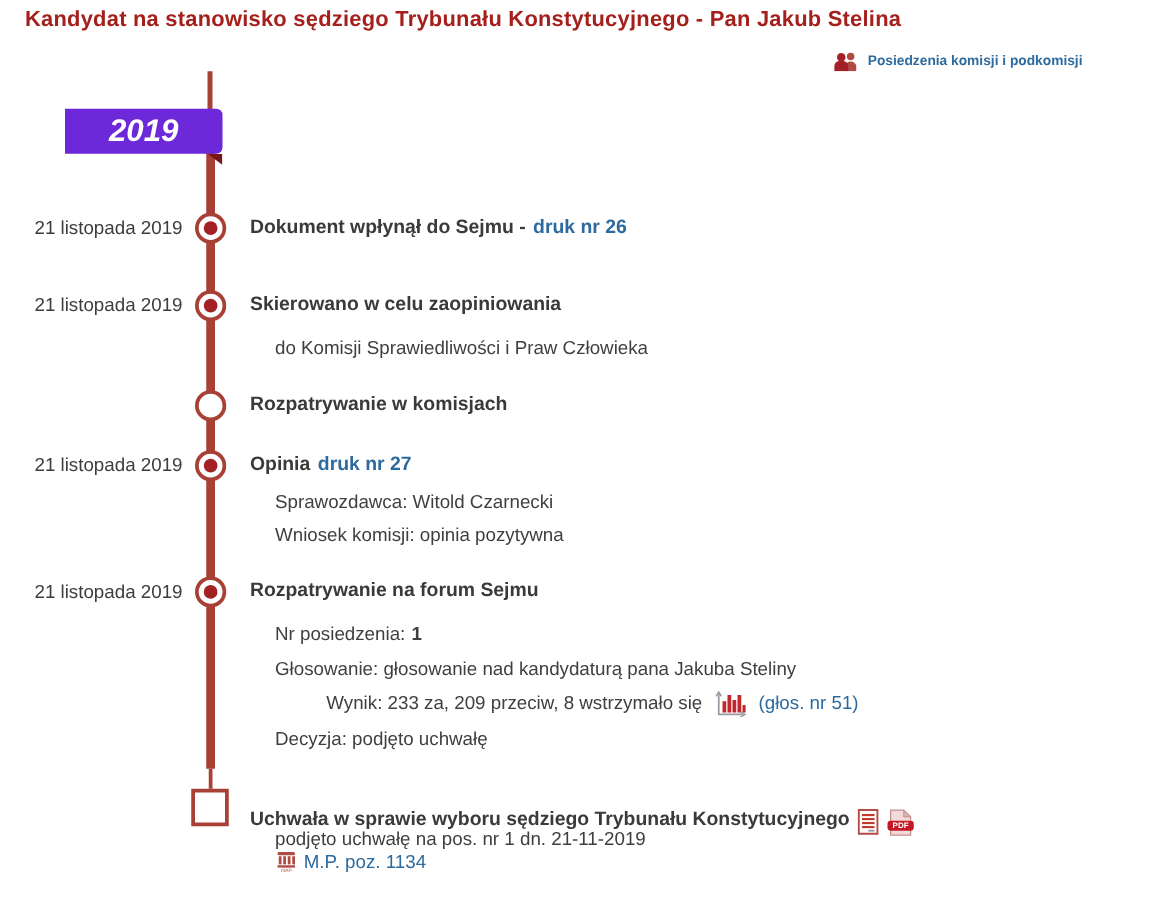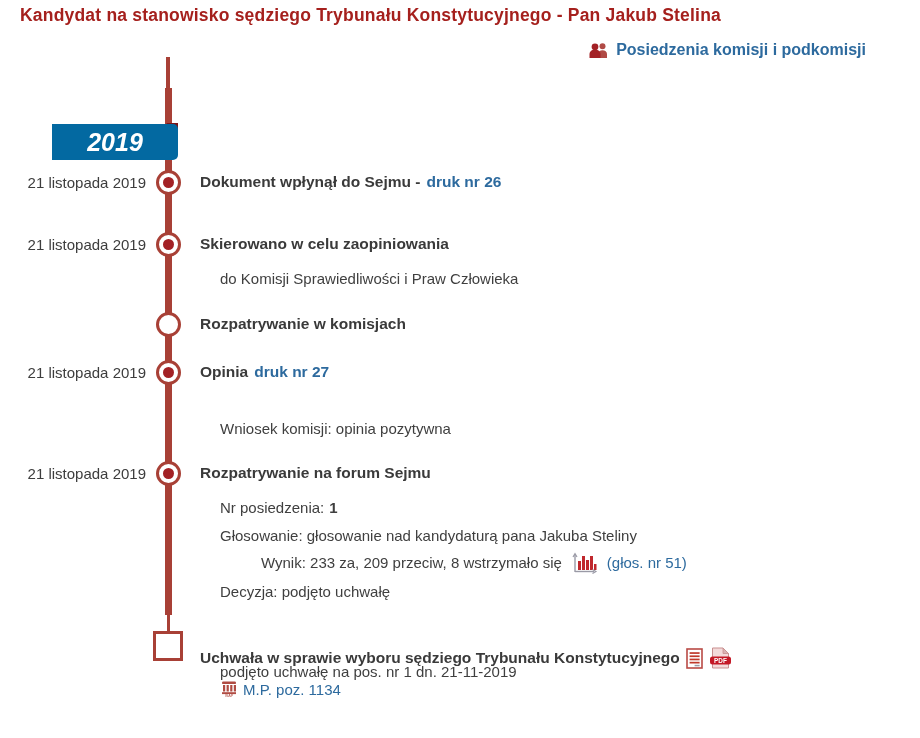--- a/index.html
+++ b/index.html
@@ -7,52 +7,52 @@
     position:relative;width:920px;height:721px;background:#ffffff;overflow:hidden;
     font-family:"Liberation Sans", sans-serif;
   }
   .page-title{
     position:absolute;left:20px;top:5px;
     font-size:17.5px;font-weight:bold;color:#a5201d;letter-spacing:.2px;
   }
   .meetings-link{
     position:absolute;top:41px;right:54px;
     display:flex;align-items:center;gap:6px;
-    font-size:16px;font-weight:bold;color:#2d6a9e;cursor:pointer;text-decoration:none;
+    font-size:11px;font-weight:bold;color:#2d6a9e;cursor:pointer;text-decoration:none;
   }
   
   .tl-line-top{position:absolute;left:166px;top:57px;width:4px;height:31px;background:#a84036;}
   .tl-line-main{position:absolute;left:165px;top:88px;width:7px;height:527px;background:#a84036;}
   .tl-line-bottom{position:absolute;left:167px;top:615px;width:3px;height:17px;background:#a84036;}
   .year-banner{
     position:absolute;left:52px;top:87px;width:126px;height:36px;z-index:3;
-    background:#0369a1;border-radius:0 5px 5px 0;
+    background:#6d28d9;border-radius:0 5px 5px 0;
     color:#ffffff;font-style:italic;font-weight:bold;font-size:25px;
-    text-align:center;line-height:36px;margin-top:37px;
+    text-align:center;line-height:36px;
   }
   .year-fold{
     position:absolute;left:166px;top:123px;width:12px;height:9px;z-index:2;
     background:#79161a;clip-path:polygon(0 0,100% 0,100% 100%);
   }
   .marker{
     position:absolute;left:156px;width:19px;height:19px;z-index:2;
     border:3px solid #a84036;border-radius:50%;background:#fff;
   }
   .marker .dot{width:11px;height:11px;margin:4px;border-radius:50%;background:#a32125;}
   .square-marker{
     position:absolute;left:153px;top:631px;width:24px;height:24px;z-index:2;
     border:3px solid #a84036;background:#fff;
   }
   .tl-date{
     position:absolute;left:20px;width:126px;text-align:right;
     font-size:15px;color:#3d3d3d;
   }
   .tl-title{
     position:absolute;left:200px;font-size:15.5px;font-weight:bold;color:#3a3a3a;
-    display:flex;align-items:center;gap:6px;white-space:nowrap;
+    display:flex;align-items:flex-start;gap:6px;white-space:nowrap;
   }
   .tl-sub{
     position:absolute;left:220px;font-size:15px;color:#3f3f3f;
     display:flex;align-items:center;gap:5px;white-space:nowrap;
   }
   .link{color:#2d6a9e;text-decoration:none;cursor:pointer;}
   .b{font-weight:bold;}
   .iconbtn{cursor:pointer;display:inline-flex;align-items:center;}
 </style>
 </head>
@@ -112,20 +112,21 @@
   <div class="tl-sub" style="top:270px;">do Komisji Sprawiedliwości i Praw Człowieka</div>
 
   <div class="tl-title" style="top:315px;">
     <span>Rozpatrywanie w komisjach</span>
   </div>
 
   <div class="tl-title" style="top:363px;">
     <span>Opinia</span>
     <a class="link">druk nr 27</a>
   </div>
+  <div class="tl-sub" style="top:393px;">Sprawozdawca: Witold Czarnecki</div>
   <div class="tl-sub" style="top:420px;">Wniosek komisji: opinia pozytywna</div>
 
   <div class="tl-title" style="top:464px;">
     <span>Rozpatrywanie na forum Sejmu</span>
   </div>
   <div class="tl-sub" style="top:499px;justify-content:flex-end;">
     <span>Nr posiedzenia:</span>
     <span class="b">1</span>
   </div>
   <div class="tl-sub" style="top:527px;">Głosowanie: głosowanie nad kandydaturą pana Jakuba Steliny</div>

